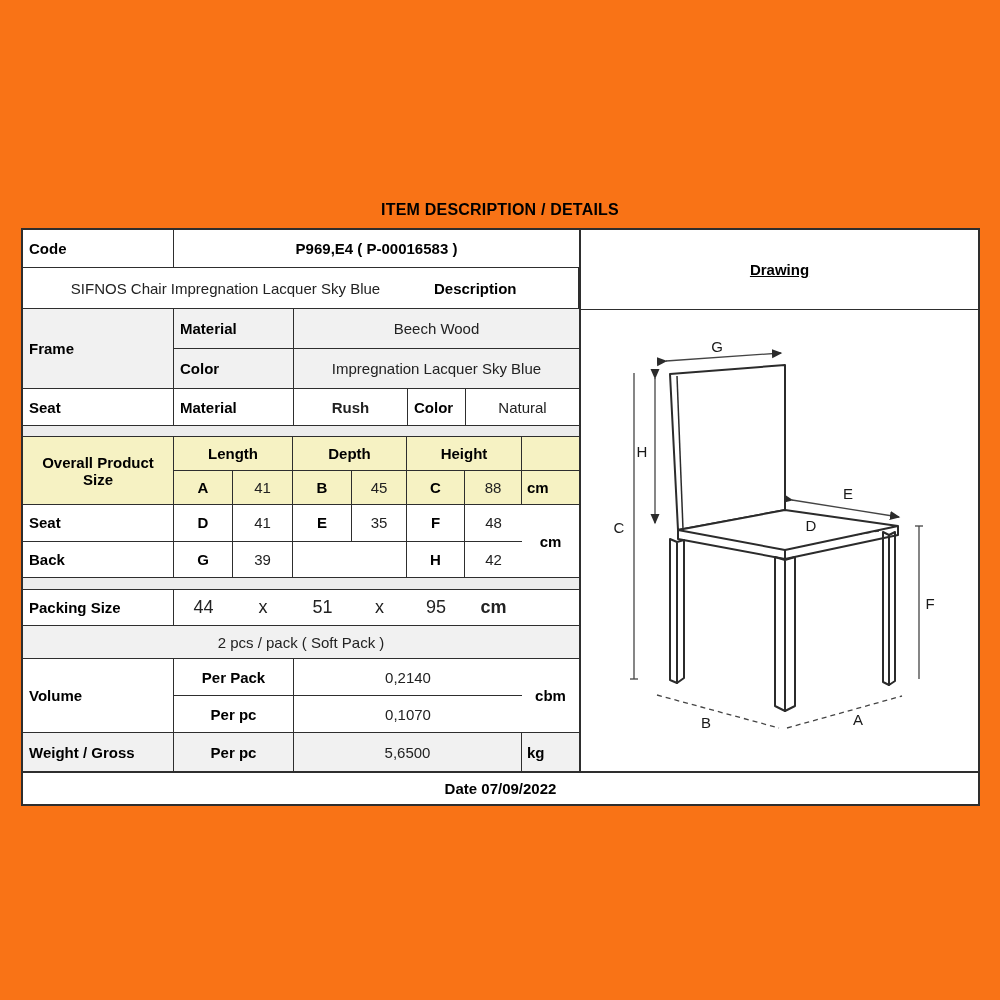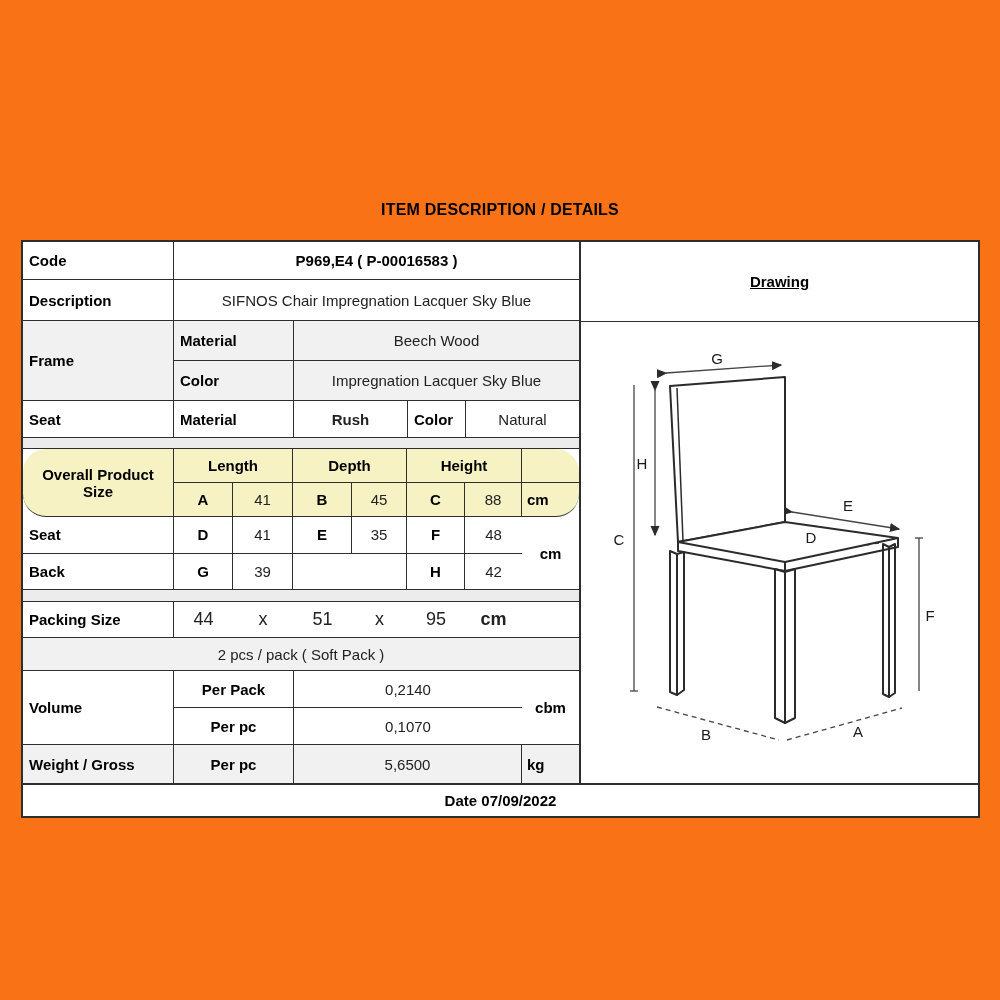--- a/index.html
+++ b/index.html
@@ -7,40 +7,40 @@
   .sheet {
     position:relative; width:1000px; height:1000px; background:#f97316;
     font-family:"Liberation Sans", sans-serif; color:#000;
   }
   .title {
     position:absolute; left:0; top:201px; width:1000px; text-align:center;
     font-weight:bold; font-size:16px; letter-spacing:.2px; color:#000;
   }
   .frame-table {
     position:absolute; left:21px; top:228px; width:959px; height:578px;
-    border:2px solid #2e2e2e; display:flex; flex-direction:column; background:#fff;margin-top:12px;
+    border:2px solid #2e2e2e; display:flex; flex-direction:column; background:#fff;
   }
   .body-row { display:flex; height:541px; }
   .left-table { width:558px; border-right:2px solid #2e2e2e; display:flex; flex-direction:column; }
   .right-col { flex:1; display:flex; flex-direction:column; }
   .row { display:flex; border-bottom:1.5px solid #2e2e2e; flex:0 0 auto; }
   .subcol { flex:1; display:flex; flex-direction:column; min-width:0; }
   .subrow { display:flex; flex:1; border-bottom:1.5px solid #2e2e2e; }
   .subrow:last-child { border-bottom:none; }
   .c {
     border-right:1.5px solid #2e2e2e; display:flex; align-items:center;
     justify-content:center; font-size:15px; color:#222; min-width:0; overflow:hidden;
   }
   .c.last { border-right:none; }
   .lbl { justify-content:flex-start; padding-left:6px; font-weight:bold; color:#000; }
   .bold { font-weight:bold; color:#000; }
   .unit-left { justify-content:flex-start; padding-left:5px; font-weight:bold; color:#000; }
   .center-lbl { justify-content:center; text-align:center; font-weight:bold; color:#000; padding:0 12px; }
   .gray  { background:#F1F1F1; }
-  .yellow{ background:#F6F2C3;border-radius:23px; }
+  .yellow{ background:#F6F2C3; }
   .spacer{ height:11px; background:#ECECEC; border-bottom:1.5px solid #2e2e2e; flex:0 0 auto; }
   .spacer.sp2 { height:12px; }
   .w151{width:151px;} .w120{width:120px;} .w119{width:119px;} .w115{width:115px;}
   .w114{width:114px;font-weight:bold;} .w60{width:60px;} .w59{width:59px;} .w58{width:58px;}
   .w57{width:57px;} .w55{width:55px;} .flex1{flex:1;}
   .r-code{height:38px;} .r-desc{height:41px;} .r-frame{height:80px;} .r-seat{height:37px;}
   .r-sizehead{height:68px;} .r-seatback{height:73px;} .r-packsize{height:36px;}
   .r-packing{height:33px;} .r-volume{height:74px;} .r-weight{flex:1 1 auto; border-bottom:none;}
   .ps-item{ display:flex; align-items:center; justify-content:center; font-size:18px; color:#222;}
   .drawing-header{ height:80px; border-bottom:1.5px solid #2e2e2e; display:flex;
@@ -61,22 +61,22 @@
     <div class="body-row">
 
       <div class="left-table">
 
         <div class="row r-code">
           <div class="c lbl w151">Code</div>
           <div class="c flex1 bold last">P969,E4  ( P-00016583 )</div>
         </div>
 
         <div class="row r-desc">
+          <div class="c flex1 last">SIFNOS Chair Impregnation Lacquer Sky Blue</div>
           <div class="c lbl w151">Description</div>
-          <div class="c flex1 last">SIFNOS Chair Impregnation Lacquer Sky Blue</div>
         </div>
 
         <div class="row r-frame gray">
           <div class="c lbl w151">Frame</div>
           <div class="subcol">
             <div class="subrow">
               <div class="c lbl w120">Material</div>
               <div class="c flex1 last">Beech Wood</div>
             </div>
             <div class="subrow">

